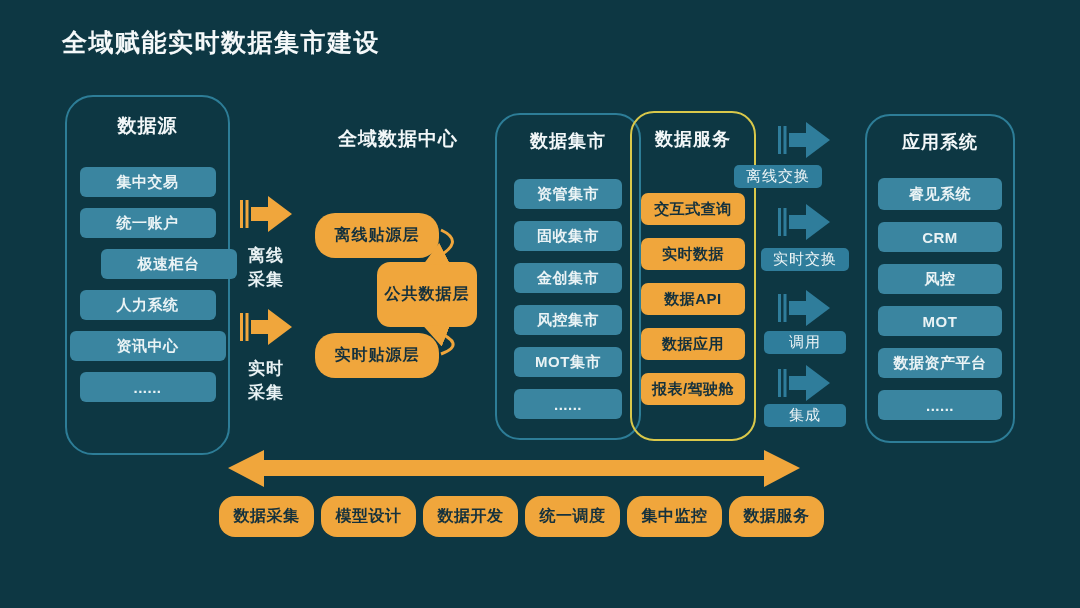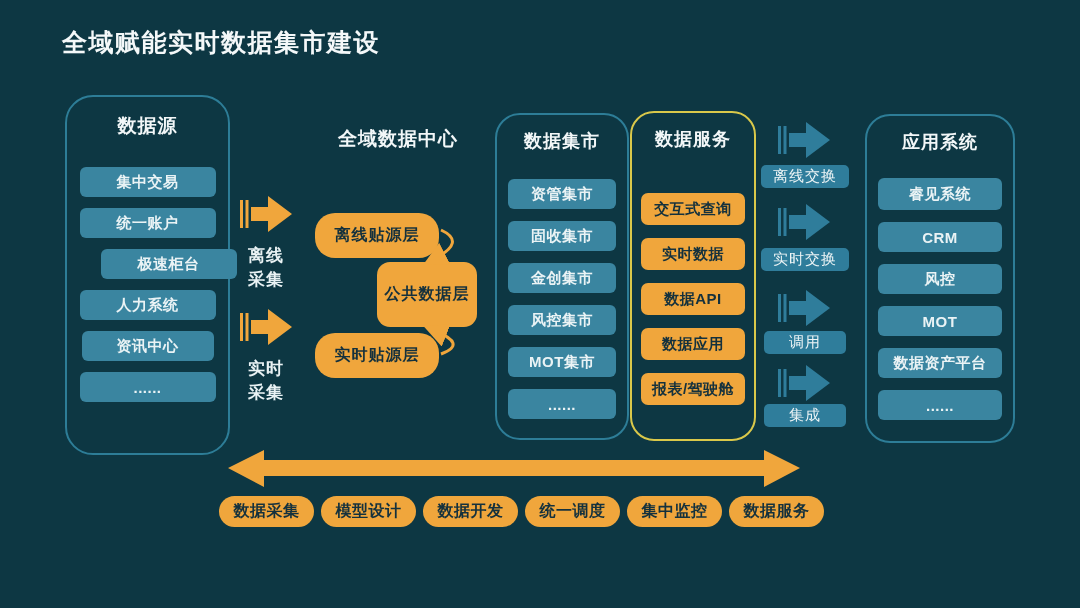--- a/index.html
+++ b/index.html
@@ -72,40 +72,40 @@
     background:#2f7d9b;color:#eef5f6;
     border-radius:5px;
     display:flex;align-items:center;justify-content:center;
     font-size:15px;font-weight:500;letter-spacing:1px;
   }
   .process-bar{
     position:absolute;left:219px;top:496px;
     display:flex;gap:7px;
   }
   .process-bar .btn{
-    width:95px;height:31px;
+    width:95px;height:41px;
     font-size:16px;border-radius:16px;
   }
   .abs{position:absolute;}
 </style>
 </head>
 <body>
 
 <div class="canvas">
 
   <div class="page-title">全域赋能实时数据集市建设</div>
 
   <div class="panel" style="left:65px;top:95px;width:165px;height:360px;">
     <div class="panel-header">数据源</div>
     <div class="list" style="top:70px;gap:11px;">
       <div class="btn btn-teal" style="width:136px;height:30px;">集中交易</div>
       <div class="btn btn-teal" style="width:136px;height:30px;">统一账户</div>
       <div class="btn btn-teal" style="width:136px;height:30px;margin-left:42px;">极速柜台</div>
       <div class="btn btn-teal" style="width:136px;height:30px;">人力系统</div>
-      <div class="btn btn-teal" style="width:132px;height:30px;">资讯中心</div>
+      <div class="btn btn-teal" style="width:156px;height:30px;">资讯中心</div>
       <div class="btn btn-teal" style="width:136px;height:30px;">......</div>
     </div>
   </div>
 
   <div class="center-title">全域数据中心</div>
 
   <svg class="flow-arrow" style="left:240px;top:190px;" viewBox="0 0 54 44">
     <rect x="0" y="8" width="3" height="28" fill="#f0a63c"></rect>
     <rect x="5.5" y="8" width="3" height="28" fill="#f0a63c"></rect>
     <polygon points="11,15 28,15 28,4 52,22 28,40 28,29 11,29" fill="#f0a63c"></polygon>
@@ -126,21 +126,21 @@
   <svg class="abs" style="left:420px;top:205px;" width="80" height="185" viewBox="0 0 80 185">
     <defs>
       <marker id="ah" markerWidth="8" markerHeight="8" refX="4" refY="4" orient="auto">
         <polygon points="0,0 8,4 0,8" fill="#f0a63c"></polygon>
       </marker>
     </defs>
     <path d="M 21 25 Q 47 37 14 54" fill="none" stroke="#f0a63c" stroke-width="3" marker-end="url(#ah)"></path>
     <path d="M 21 149 Q 48 139 15 126" fill="none" stroke="#f0a63c" stroke-width="3" marker-end="url(#ah)"></path>
   </svg>
 
-  <div class="panel" style="left:495px;top:113px;width:134px;height:327px;border-radius:25px;">
+  <div class="panel" style="left:495px;top:113px;width:146px;height:327px;border-radius:25px;">
     <div class="panel-header" style="top:14px;font-size:18px;">数据集市</div>
     <div class="list" style="top:64px;gap:12px;">
       <div class="btn btn-teal" style="width:108px;height:30px;">资管集市</div>
       <div class="btn btn-teal" style="width:108px;height:30px;">固收集市</div>
       <div class="btn btn-teal" style="width:108px;height:30px;">金创集市</div>
       <div class="btn btn-teal" style="width:108px;height:30px;">风控集市</div>
       <div class="btn btn-teal" style="width:108px;height:30px;">MOT集市</div>
       <div class="btn btn-teal" style="width:108px;height:30px;">......</div>
     </div>
   </div>
@@ -154,21 +154,21 @@
       <div class="btn btn-orange" style="width:104px;height:32px;">数据应用</div>
       <div class="btn btn-orange" style="width:104px;height:32px;">报表/驾驶舱</div>
     </div>
   </div>
 
   <svg class="flow-arrow" style="left:778px;top:116px;" viewBox="0 0 54 44">
     <rect x="0" y="8" width="3" height="28" fill="#2f7d9b"></rect>
     <rect x="5.5" y="8" width="3" height="28" fill="#2f7d9b"></rect>
     <polygon points="11,15 28,15 28,4 52,22 28,40 28,29 11,29" fill="#2f7d9b"></polygon>
   </svg>
-  <div class="pill" style="left:761px;top:165px;width:88px;">离线交换</div>
+  <div class="pill" style="left:734px;top:165px;width:88px;">离线交换</div>
 
   <svg class="flow-arrow" style="left:778px;top:198px;" viewBox="0 0 54 44">
     <rect x="0" y="8" width="3" height="28" fill="#2f7d9b"></rect>
     <rect x="5.5" y="8" width="3" height="28" fill="#2f7d9b"></rect>
     <polygon points="11,15 28,15 28,4 52,22 28,40 28,29 11,29" fill="#2f7d9b"></polygon>
   </svg>
   <div class="pill" style="left:761px;top:248px;width:88px;">实时交换</div>
 
   <svg class="flow-arrow" style="left:778px;top:284px;" viewBox="0 0 54 44">
     <rect x="0" y="8" width="3" height="28" fill="#2f7d9b"></rect>

